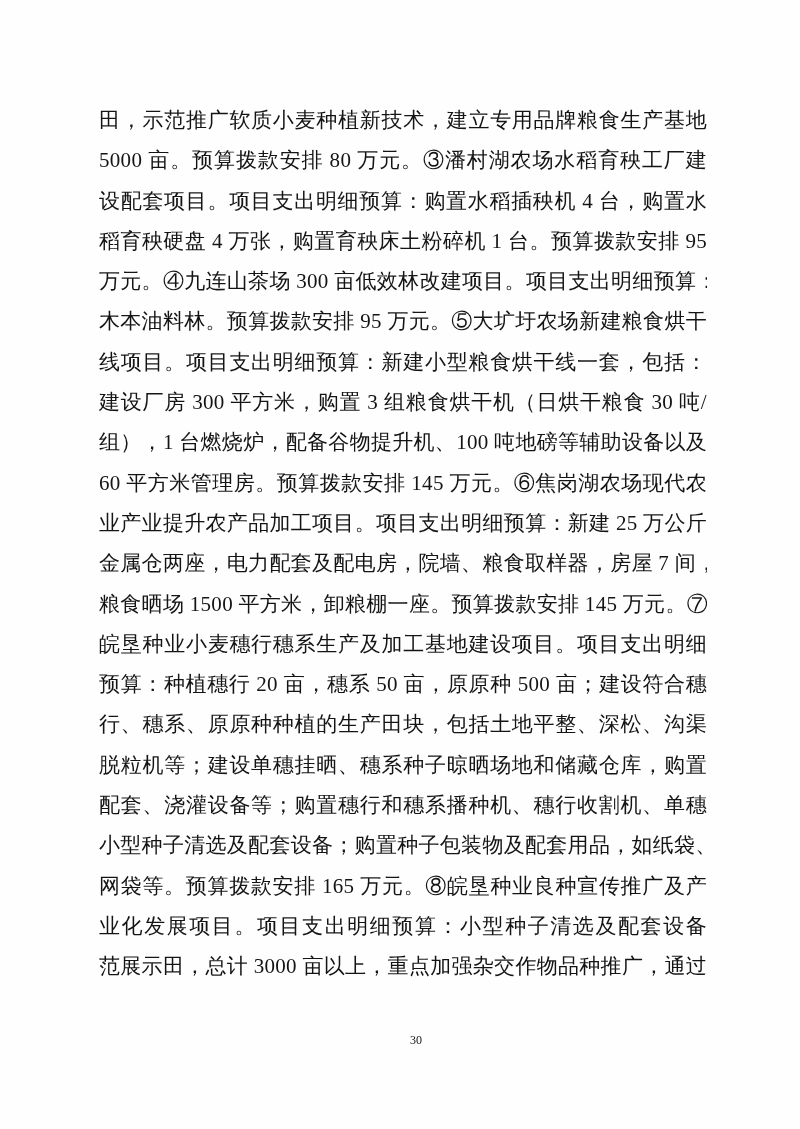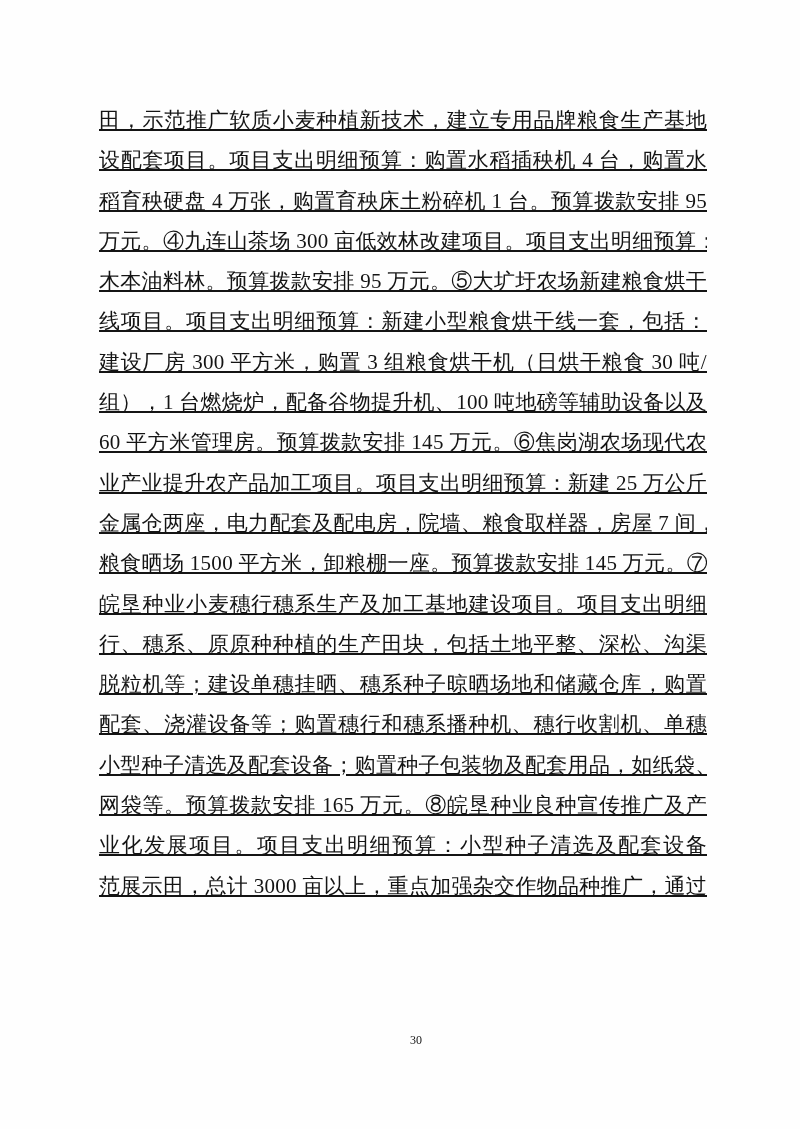--- a/index.html
+++ b/index.html
@@ -14,21 +14,20 @@
       background: #fefefe;
       font-family: "Liberation Serif", "DejaVu Serif", serif;
       color: #141414;
       overflow: hidden;
     }
     .text-block {
       position: absolute;
       left: 99px;
       top: 100px;
       width: 608px;
-      text-decoration: underline;
     }
     .line {
       font-size: 21px;
       line-height: 40.3px;
       height: 40.3px;
       white-space: nowrap;
       overflow: hidden;
       text-align: justify;
       text-align-last: justify;
       letter-spacing: 0.3px;
@@ -43,32 +42,34 @@
       line-height: 20px;
       color: #141414;
     }
   </style>
 </head>
 <body>
 
 <div class="page">
   <div class="text-block">
     <div class="line">田，示范推广软质小麦种植新技术，建立专用品牌粮食生产基地</div>
+    <div class="line">5000 亩。预算拨款安排 80 万元。③潘村湖农场水稻育秧工厂建</div>
     <div class="line">设配套项目。项目支出明细预算：购置水稻插秧机 4 台，购置水</div>
     <div class="line">稻育秧硬盘 4 万张，购置育秧床土粉碎机 1 台。预算拨款安排 95</div>
     <div class="line">万元。④九连山茶场 300 亩低效林改建项目。项目支出明细预算：</div>
     <div class="line">木本油料林。预算拨款安排 95 万元。⑤大圹圩农场新建粮食烘干</div>
     <div class="line">线项目。项目支出明细预算：新建小型粮食烘干线一套，包括：</div>
     <div class="line">建设厂房 300 平方米，购置 3 组粮食烘干机（日烘干粮食 30 吨/</div>
     <div class="line">组），1 台燃烧炉，配备谷物提升机、100 吨地磅等辅助设备以及</div>
     <div class="line">60 平方米管理房。预算拨款安排 145 万元。⑥焦岗湖农场现代农</div>
     <div class="line">业产业提升农产品加工项目。项目支出明细预算：新建 25 万公斤</div>
     <div class="line">金属仓两座，电力配套及配电房，院墙、粮食取样器，房屋 7 间，</div>
     <div class="line">粮食晒场 1500 平方米，卸粮棚一座。预算拨款安排 145 万元。⑦</div>
     <div class="line">皖垦种业小麦穗行穗系生产及加工基地建设项目。项目支出明细</div>
+    <div class="line">预算：种植穗行 20 亩，穗系 50 亩，原原种 500 亩；建设符合穗</div>
     <div class="line">行、穗系、原原种种植的生产田块，包括土地平整、深松、沟渠</div>
     <div class="line">脱粒机等；建设单穗挂晒、穗系种子晾晒场地和储藏仓库，购置</div>
     <div class="line">配套、浇灌设备等；购置穗行和穗系播种机、穗行收割机、单穗</div>
     <div class="line">小型种子清选及配套设备；购置种子包装物及配套用品，如纸袋、</div>
     <div class="line">网袋等。预算拨款安排 165 万元。⑧皖垦种业良种宣传推广及产</div>
     <div class="line">业化发展项目。项目支出明细预算：小型种子清选及配套设备</div>
     <div class="line">范展示田，总计 3000 亩以上，重点加强杂交作物品种推广，通过</div>
   </div>
   <div class="page-number">30</div>
 </div>

